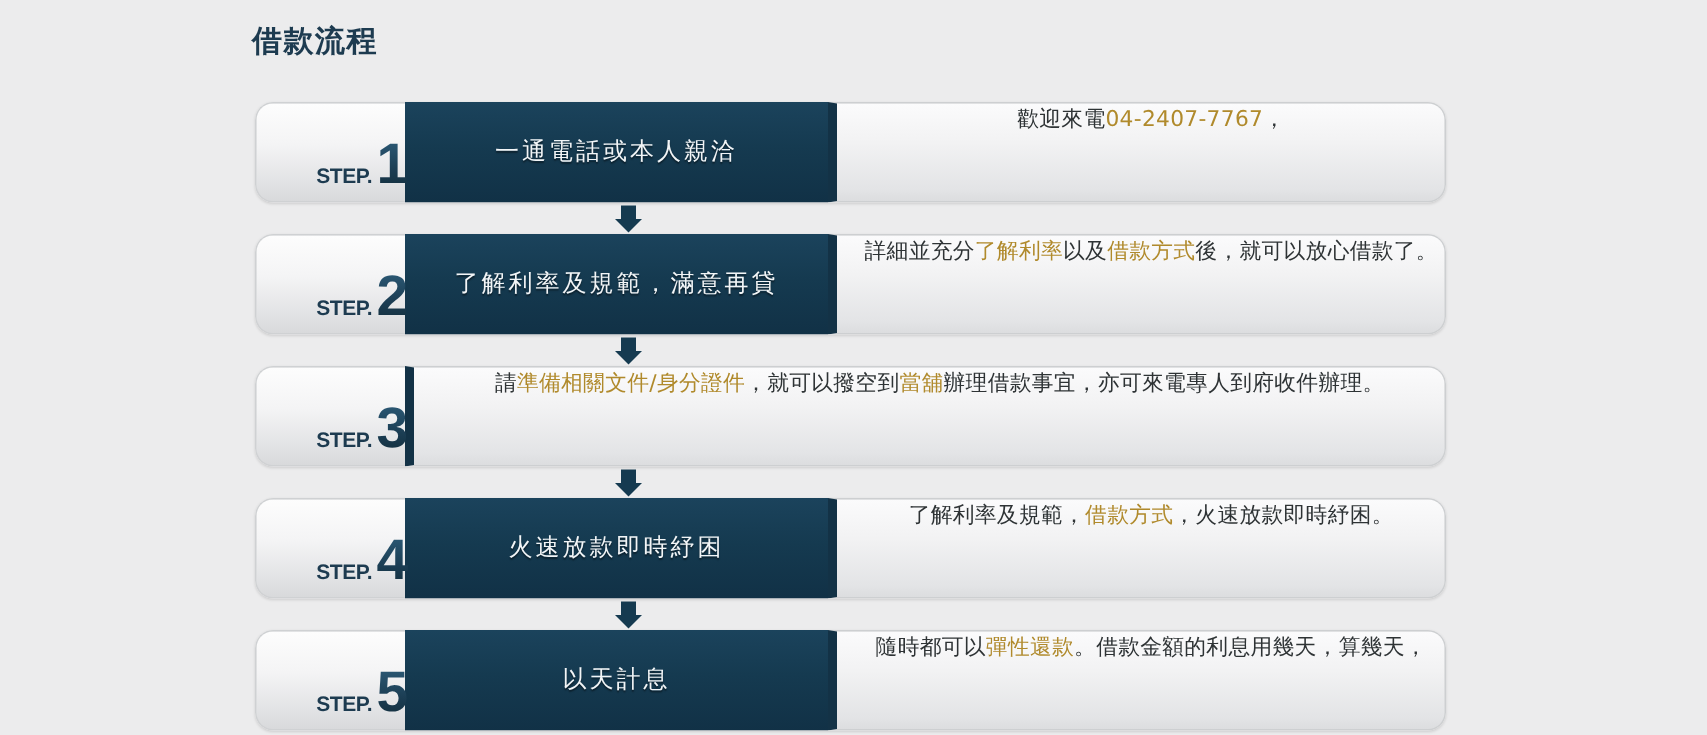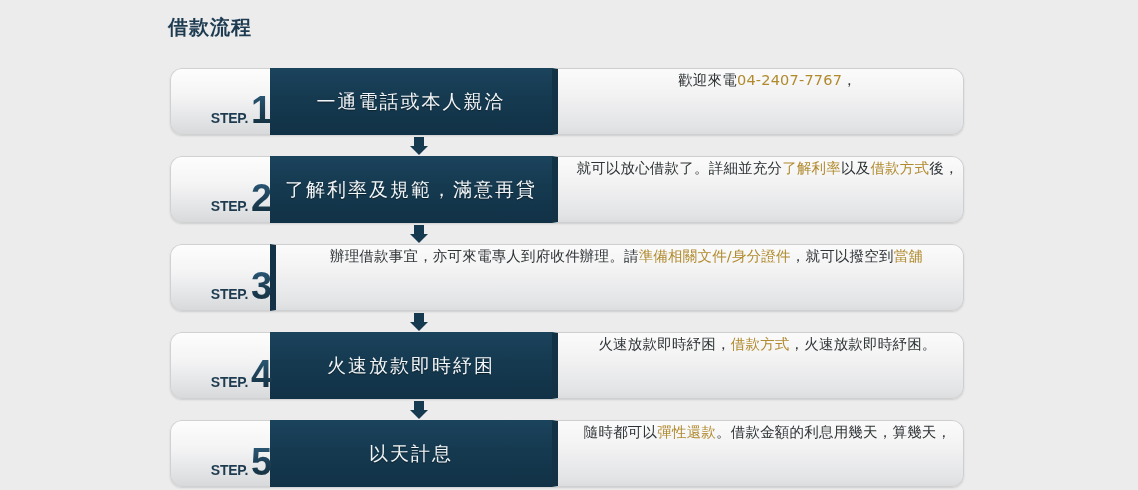--- a/index.html
+++ b/index.html
@@ -89,21 +89,21 @@
   }
   
   .step-title {
     flex: 0 0 282px;
     width: 282px;
     background: linear-gradient(to bottom, #1b435c 0%, #153a50 45%, #113146 100%);
     color: #f2f5f7;
     display: flex;
     align-items: center;
     justify-content: center;
-    font-size: 19px;
+    font-size: 16px;
     letter-spacing: 2px;
     text-shadow: 0 1px 1px rgba(0,0,0,0.45);
     box-sizing: border-box;
   }
   
   .step-desc {
     flex: 1 1 auto;
     background: linear-gradient(to bottom, #fbfbfc 0%, #f2f2f3 40%, #e3e4e6 88%, #dcdddf 100%);
     border: 1px solid #cdcfd1;
     border-left: 6px solid #133246;
@@ -187,62 +187,62 @@
       <div class="row-wrap">
         <div class="row">
           <div class="step-badge">
             <div class="step-inner">
               <span class="step-word">STEP.</span>
               <span class="step-num">2</span>
             </div>
           </div>
           <div class="step-title">了解利率及規範，滿意再貸</div>
           <div class="step-desc">
+            <div class="desc-line"><span>詳細並充分</span><span class="hl">了解利率</span><span>以及</span><span class="hl">借款方式</span><span>後，</span></div>
             <div class="desc-line"><span>就可以放心借款了。</span></div>
-            <div class="desc-line"><span>詳細並充分</span><span class="hl">了解利率</span><span>以及</span><span class="hl">借款方式</span><span>後，</span></div>
           </div>
         </div>
       </div>
       <div class="arrow-gap">
         <div class="arrow">
           <div class="shaft"></div>
           <div class="head"></div>
         </div>
       </div>
       <div class="row-wrap">
         <div class="row">
           <div class="step-badge">
             <div class="step-inner">
               <span class="step-word">STEP.</span>
               <span class="step-num">3</span>
             </div>
           </div>
           <div class="step-desc">
+            <div class="desc-line"><span>請</span><span class="hl">準備相關文件/身分證件</span><span>，就可以撥空到</span><span class="hl">當舖</span></div>
             <div class="desc-line"><span>辦理借款事宜，亦可來電專人到府收件辦理。</span></div>
-            <div class="desc-line"><span>請</span><span class="hl">準備相關文件/身分證件</span><span>，就可以撥空到</span><span class="hl">當舖</span></div>
           </div>
         </div>
       </div>
       <div class="arrow-gap">
         <div class="arrow">
           <div class="shaft"></div>
           <div class="head"></div>
         </div>
       </div>
       <div class="row-wrap">
         <div class="row">
           <div class="step-badge">
             <div class="step-inner">
               <span class="step-word">STEP.</span>
               <span class="step-num">4</span>
             </div>
           </div>
           <div class="step-title">火速放款即時紓困</div>
           <div class="step-desc">
-            <div class="desc-line"><span>火速放款即時紓困，</span><span class="hl">借款方式</span><span>，</span></div>
+            <div class="desc-line"><span>了解利率及規範，</span><span class="hl">借款方式</span><span>，</span></div>
             <div class="desc-line"><span>火速放款即時紓困。</span></div>
           </div>
         </div>
       </div>
       <div class="arrow-gap">
         <div class="arrow">
           <div class="shaft"></div>
           <div class="head"></div>
         </div>
       </div>

